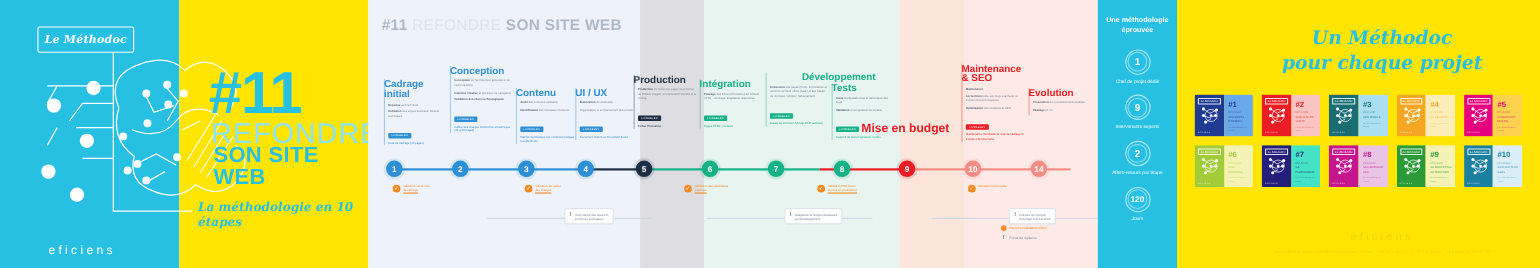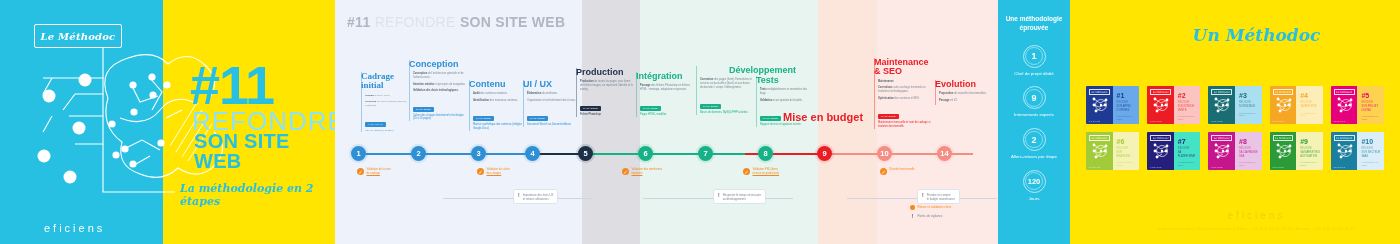--- a/index.html
+++ b/index.html
@@ -162,21 +162,21 @@
 
     <div class="logo-box">
       <span>Le Méthodoc</span>
     </div>
 
     <div class="hash">#11</div>
     <div class="refondre">REFONDRE</div>
     <div class="sonsite">
       <span>SON SITE WEB</span>
     </div>
-    <div class="tagline">La méthodologie en 2 étapes</div>
+    <div class="tagline">La méthodologie en 10 étapes</div>
     <div class="eficiens-l">eficiens</div>
   </div>
 
   <div class="tl">
     <div id="bands">
         <div class="band" style="left:0px;width:247px;background:#eef3fb"></div>
         <div class="band" style="left:247px;width:58px;background:#dddde2"></div>
         <div class="band" style="left:305px;width:178px;background:#e7f4ef"></div>
         <div class="band" style="left:483px;width:59px;background:#fce6dc"></div>
         <div class="band" style="left:542px;width:121px;background:#fdeae6"></div>
@@ -189,21 +189,21 @@
     </div>
 
     <div id="segments">
         <div class="axis" style="left:22px;width:174px;background:#2e8fd4"></div>
         <div class="axis" style="left:196px;width:54px;background:#1d2f45"></div>
         <div class="axis" style="left:250px;width:160px;background:#16b187"></div>
         <div class="axis" style="left:410px;width:78px;background:#ea1d25"></div>
         <div class="axis" style="left:488px;width:150px;background:#f48e85"></div>
       </div>
     <div id="cards">
-        <div class="card" style="left:26px;top:72px;font-family:Liberation Serif, serif;">
+        <div class="card" style="left:14px;top:72px;">
       <div class="bar" style="background:#2e8fd466"></div>
       <div class="ttl" style="color:#2e8fd4;">Cadrage initial</div>
       <div class="body"><p><b>Réponse</b> au brief client.</p><p><b>Définition</b> des enjeux business, métiers, techniques.</p><span class="lvtag" style="background:#2e8fd4">LIVRABLES</span>
       <div class="lvtxt" style="color:#2e8fd4">Note de cadrage (10 pages)</div></div>
     </div>
         <div class="card" style="left:74px;top:60px;">
       <div class="bar" style="background:#2e8fd466"></div>
       <div class="ttl" style="color:#2e8fd4;">Conception</div>
       <div class="body"><p><b>Conception</b> de l'architecture générale et de l'arborescence.</p><p><b>Intention créative</b> et principes de navigation.</p><p><b>Validation des choix technologiques.</b></p><span class="lvtag" style="background:#2e8fd4">LIVRABLES</span>
       <div class="lvtxt" style="color:#2e8fd4">Cahier des charges fonctionnel et technique (20 à 50 pages)</div></div>
@@ -354,20 +354,21 @@
        <span>120</span>
           </div>
      <div class="lbl">Jours</div>
    </div>
       </div>
   </div>
 
   <div class="rp">
     <h2>
       <span>Un Méthodoc</span><br>
+      <span>pour chaque projet</span>
     </h2>
     <div class="grid" id="minigrid">
         <div class="mini">
      <div class="l" style="background:#1f3a93">
        <div class="mlogo">Le Méthodoc</div>
        <svg width="22" height="20" viewBox="0 0 22 20">
   <g stroke="#ffffff" stroke-width=".7" fill="none" opacity=".95">
     <path d="M4 4 L10 8 L16 5"></path>
                 <path d="M4 10 L9 12 L15 10"></path>
                 <path d="M6 16 L11 13"></path>

